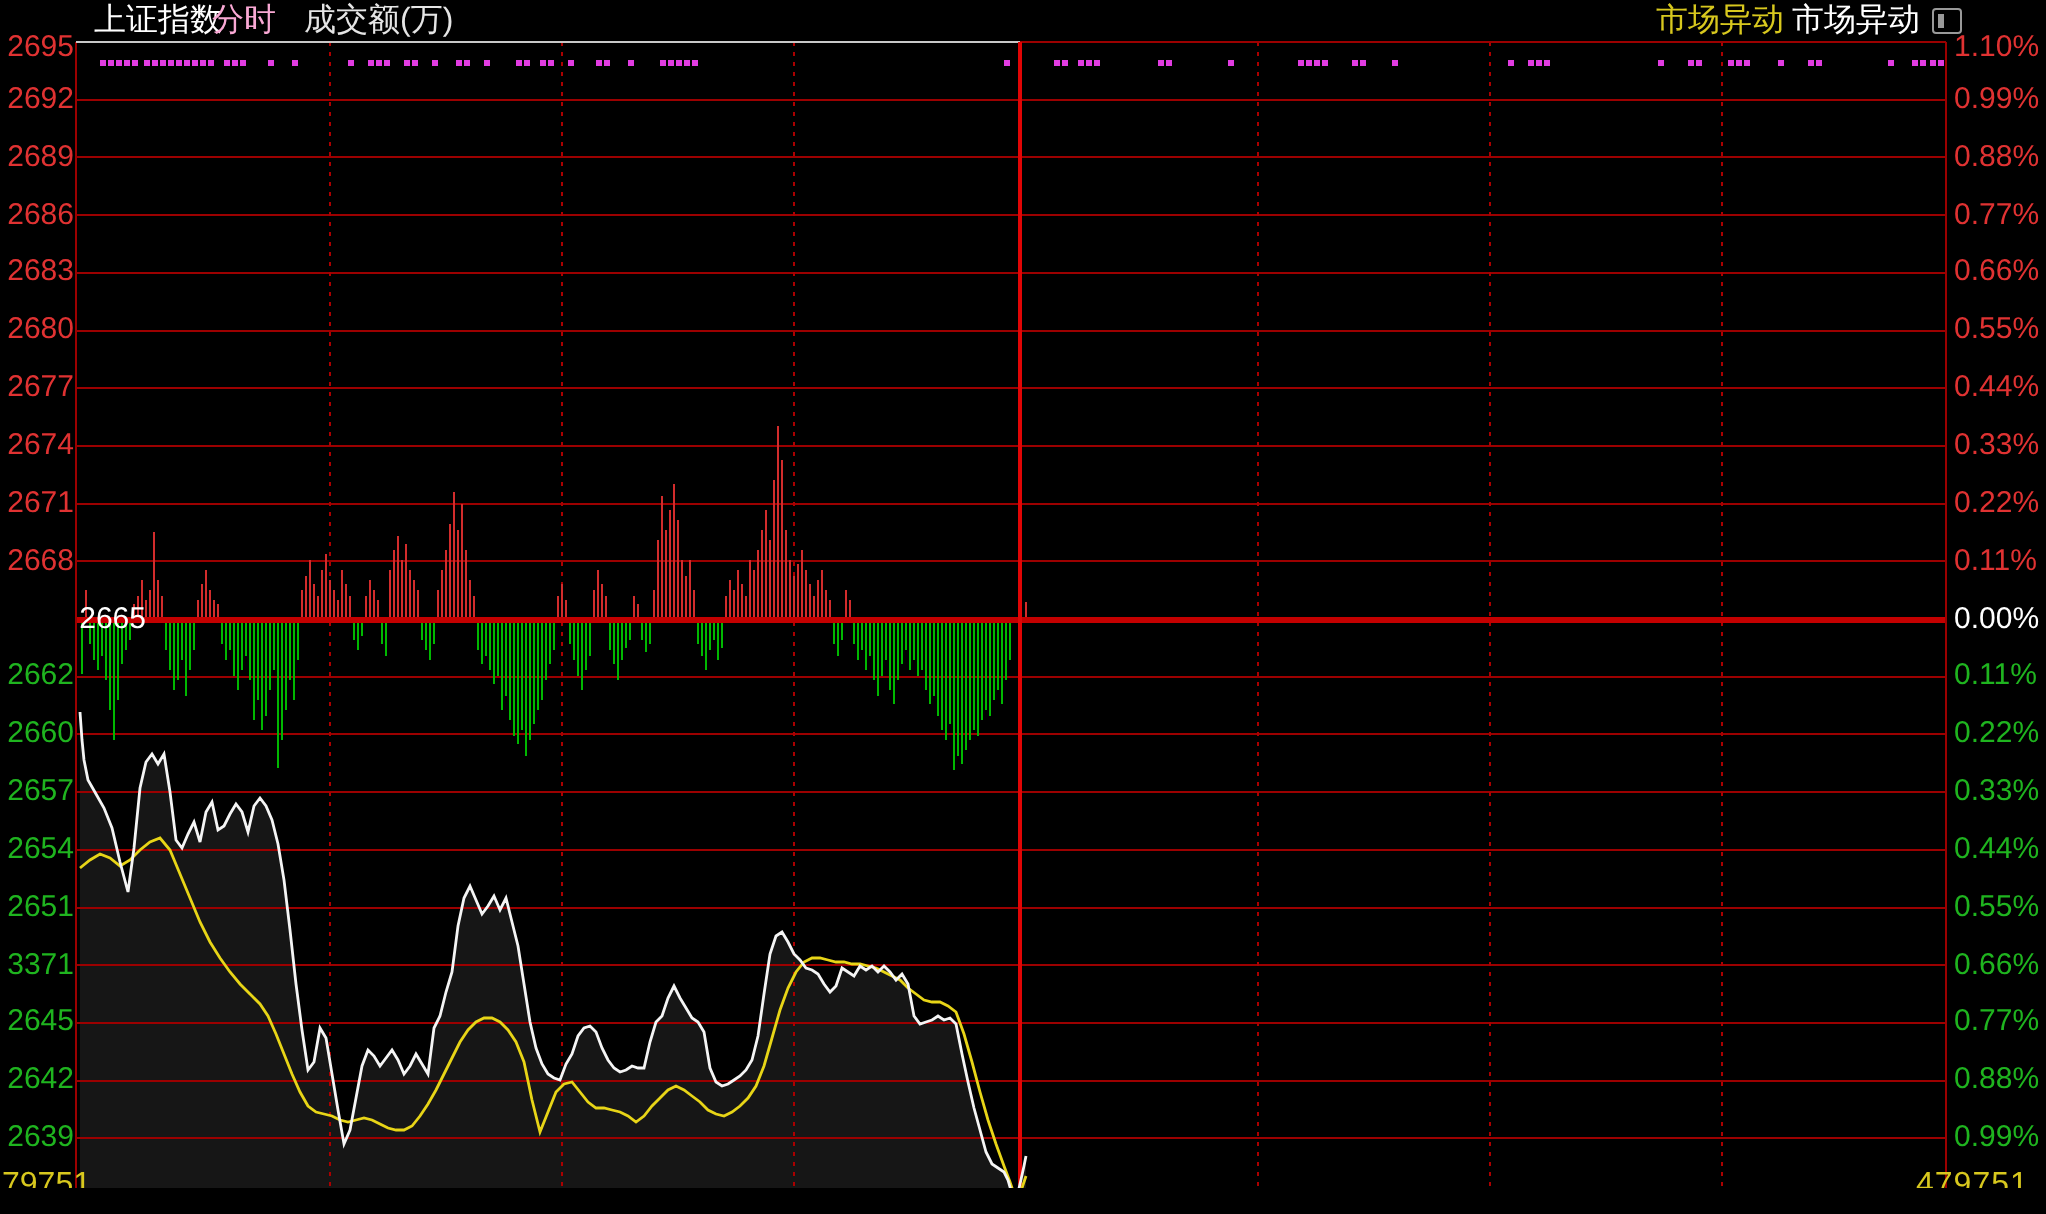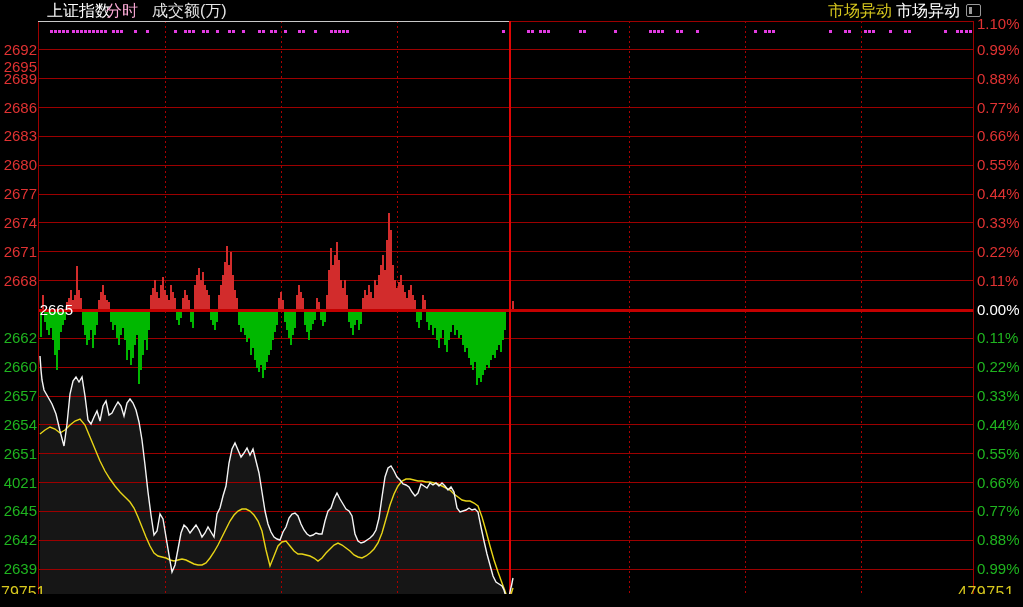--- a/index.html
+++ b/index.html
@@ -373,21 +373,21 @@
       <rect x="944" y="30" width="3" height="3" fill="#e23ce2"></rect>
       <rect x="956" y="30" width="3" height="3" fill="#e23ce2"></rect>
       <rect x="960" y="30" width="3" height="3" fill="#e23ce2"></rect>
       <rect x="965" y="30" width="3" height="3" fill="#e23ce2"></rect>
       <rect x="969" y="30" width="3" height="3" fill="#e23ce2"></rect>
       <polyline points="40,434 45,430 50,427 55,429 60,433 65,430 70,425 75,421 80,419 85,425 90,437 95,449 100,461 105,471 110,479 115,486 120,492 125,497 130,502 134,508 138,517 142,527 146,537 150,546 154,553 158,556 162,557 166,558 170,560 174,561 178,560 182,559 186,560 190,562 194,564 198,565 202,565 206,563 210,558 214,552 218,545 222,537 226,529 230,521 234,515 238,511 242,509 246,509 250,511 254,515 258,521 262,531 266,550 270,566 274,556 278,546 282,542 286,541 290,546 294,551 298,554 302,554 306,555 310,556 314,558 318,561 322,558 326,553 330,549 334,545 338,543 342,545 346,548 350,551 354,555 358,557 362,558 366,556 370,553 374,549 378,543 382,533 386,519 390,505 394,494 398,486 402,481 406,479 410,479 414,480 418,481 422,481 426,482 430,482 434,483 438,484 442,486 446,488 450,490 454,494 458,497 462,500 466,501 470,501 474,503 478,506 482,517 486,531 490,546 494,560 498,572 502,583 505,591 507,597 509,601 511,594 513,588" fill="none" stroke="#e8d517" stroke-width="1.4"></polyline>
       <polyline points="40,356 41,370 42,380 44,390 48,397 52,404 56,414 60,431 64,446 67,424 70,394 73,381 76,377 79,382 82,377 85,396 88,420 91,424 94,417 97,411 100,421 103,406 106,401 109,415 112,413 115,407 118,402 121,406 124,416 127,403 130,399 133,403 136,410 139,422 142,440 145,465 148,492 151,515 154,535 157,531 160,514 163,519 166,537 169,555 172,572 175,565 178,549 181,533 184,525 187,528 190,533 193,529 196,525 199,530 202,537 205,533 208,527 211,532 214,537 217,514 220,508 223,496 226,486 229,463 232,449 235,443 238,450 241,457 244,453 247,448 250,455 253,449 256,461 259,473 262,492 265,511 268,524 271,532 274,537 277,539 280,540 283,532 286,527 289,518 292,514 295,513 298,516 301,524 304,530 307,534 310,536 313,535 316,533 319,534 322,534 325,521 328,511 331,508 334,499 337,493 340,499 343,504 346,509 349,511 352,516 355,534 358,541 361,543 364,542 367,540 370,538 373,535 376,530 379,518 382,497 385,477 388,468 391,466 394,471 397,477 400,480 403,484 406,485 409,487 412,492 415,496 418,493 421,484 424,486 427,488 430,483 433,485 436,483 439,486 442,483 445,486 448,490 451,487 454,492 457,508 460,512 463,511 466,510 469,508 472,510 475,509 478,512 481,527 484,541 487,554 490,565 493,576 496,582 499,584 502,586 504,590 506,597 508,601 510,592 512,583 513,578" fill="none" stroke="#f5f5f5" stroke-width="1.4"></polyline>
     </svg>
 
   <div id="labels">
-      <div class="axis-label axis-left" style="left: 0px; top: 17px; color: rgb(224, 50, 50); margin-top: 43px;">2695</div>
+      <div class="axis-label axis-left" style="left: 0px; top: 17px; color: rgb(224, 50, 50);">2695</div>
       <div class="axis-label axis-right" style="left: 977px; top: 17px; color: rgb(224, 50, 50);">1.10%</div>
       <div class="axis-label axis-left" style="left: 0px; top: 42.85px; color: rgb(224, 50, 50);">2692</div>
       <div class="axis-label axis-right" style="left: 977px; top: 42.85px; color: rgb(224, 50, 50);">0.99%</div>
       <div class="axis-label axis-left" style="left: 0px; top: 71.7px; color: rgb(224, 50, 50);">2689</div>
       <div class="axis-label axis-right" style="left: 977px; top: 71.7px; color: rgb(224, 50, 50);">0.88%</div>
       <div class="axis-label axis-left" style="left: 0px; top: 100.55px; color: rgb(224, 50, 50);">2686</div>
       <div class="axis-label axis-right" style="left: 977px; top: 100.55px; color: rgb(224, 50, 50);">0.77%</div>
       <div class="axis-label axis-left" style="left: 0px; top: 129.4px; color: rgb(224, 50, 50);">2683</div>
       <div class="axis-label axis-right" style="left: 977px; top: 129.4px; color: rgb(224, 50, 50);">0.66%</div>
       <div class="axis-label axis-left" style="left: 0px; top: 158.25px; color: rgb(224, 50, 50);">2680</div>
@@ -405,21 +405,21 @@
       <div class="axis-label axis-left" style="left: 0px; top: 331.35px; color: rgb(31, 180, 31);">2662</div>
       <div class="axis-label axis-right" style="left: 977px; top: 331.35px; color: rgb(31, 180, 31);">0.11%</div>
       <div class="axis-label axis-left" style="left: 0px; top: 360.2px; color: rgb(31, 180, 31);">2660</div>
       <div class="axis-label axis-right" style="left: 977px; top: 360.2px; color: rgb(31, 180, 31);">0.22%</div>
       <div class="axis-label axis-left" style="left: 0px; top: 389.05px; color: rgb(31, 180, 31);">2657</div>
       <div class="axis-label axis-right" style="left: 977px; top: 389.05px; color: rgb(31, 180, 31);">0.33%</div>
       <div class="axis-label axis-left" style="left: 0px; top: 417.9px; color: rgb(31, 180, 31);">2654</div>
       <div class="axis-label axis-right" style="left: 977px; top: 417.9px; color: rgb(31, 180, 31);">0.44%</div>
       <div class="axis-label axis-left" style="left: 0px; top: 446.75px; color: rgb(31, 180, 31);">2651</div>
       <div class="axis-label axis-right" style="left: 977px; top: 446.75px; color: rgb(31, 180, 31);">0.55%</div>
-      <div class="axis-label axis-left" style="left: 0px; top: 475.6px; color: rgb(31, 180, 31);">4021</div>
+      <div class="axis-label axis-left" style="left: 0px; top: 475.6px; color: rgb(31, 180, 31);">3371</div>
       <div class="axis-label axis-right" style="left: 977px; top: 475.6px; color: rgb(31, 180, 31);">0.66%</div>
       <div class="axis-label axis-left" style="left: 0px; top: 504.45px; color: rgb(31, 180, 31);">2645</div>
       <div class="axis-label axis-right" style="left: 977px; top: 504.45px; color: rgb(31, 180, 31);">0.77%</div>
       <div class="axis-label axis-left" style="left: 0px; top: 533.3px; color: rgb(31, 180, 31);">2642</div>
       <div class="axis-label axis-right" style="left: 977px; top: 533.3px; color: rgb(31, 180, 31);">0.88%</div>
       <div class="axis-label axis-left" style="left: 0px; top: 562.15px; color: rgb(31, 180, 31);">2639</div>
       <div class="axis-label axis-right" style="left: 977px; top: 562.15px; color: rgb(31, 180, 31);">0.99%</div>
     </div>
 
   <div class="corner" style="left:1px;top:585px;color:#d8c81e;">79751</div>

